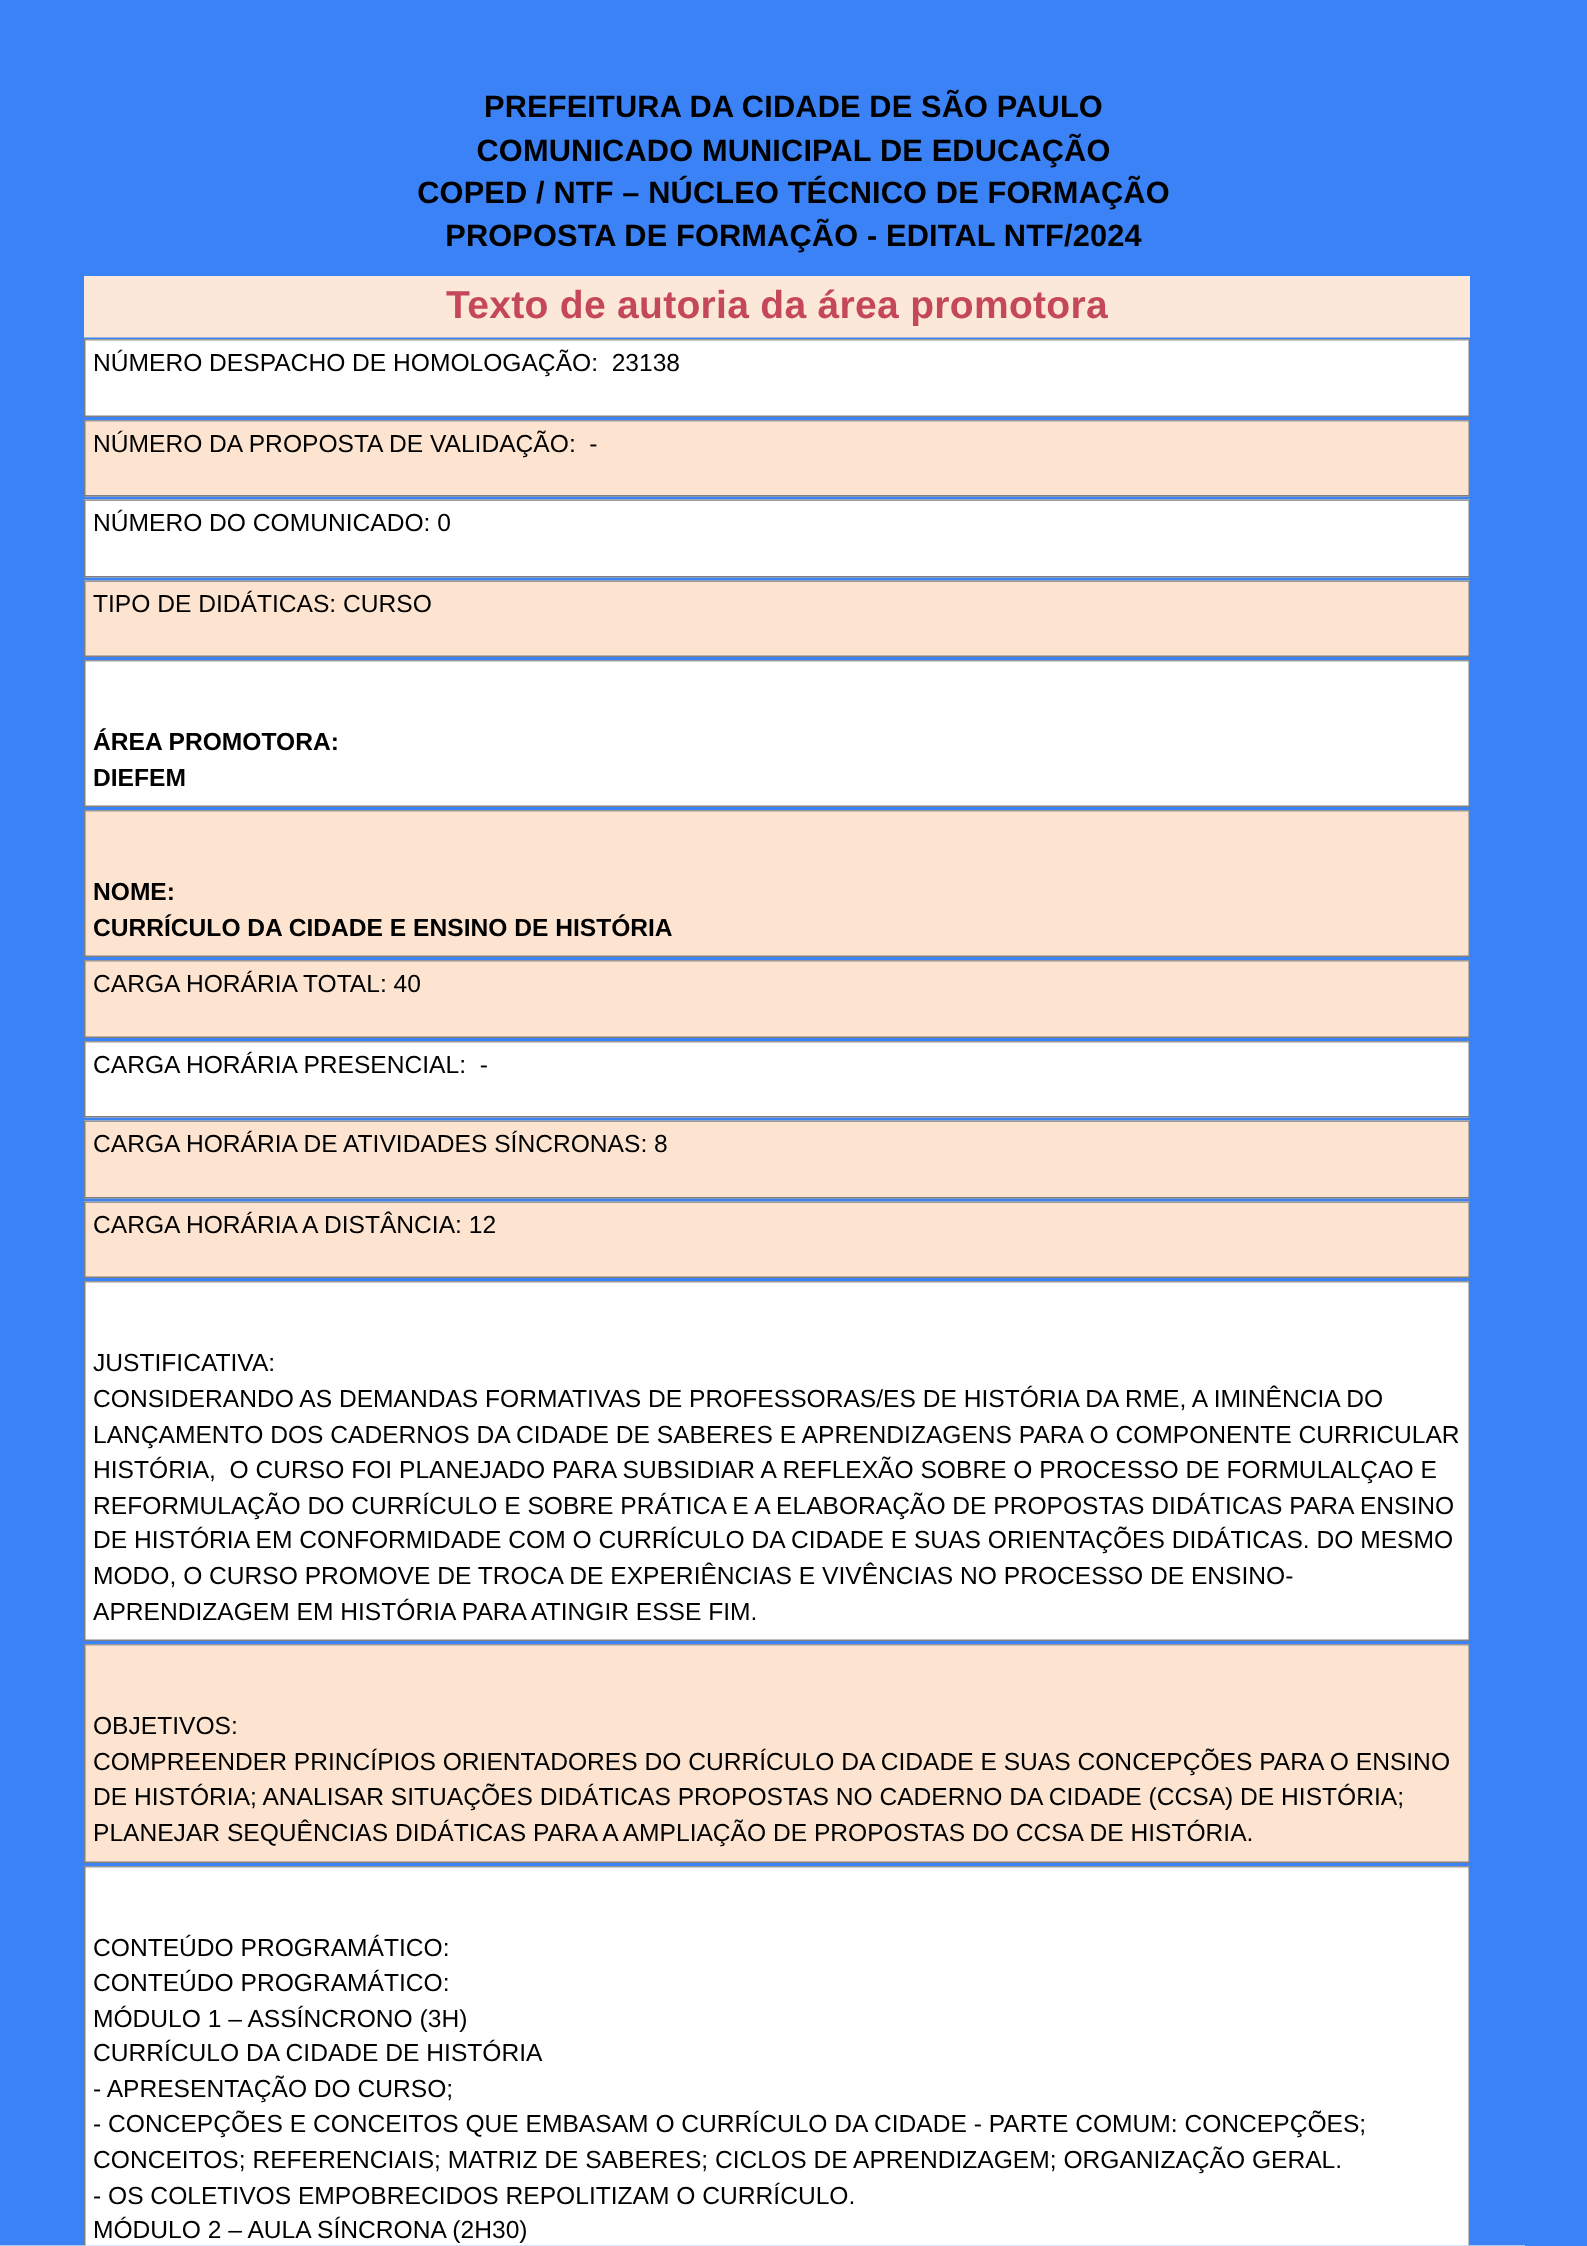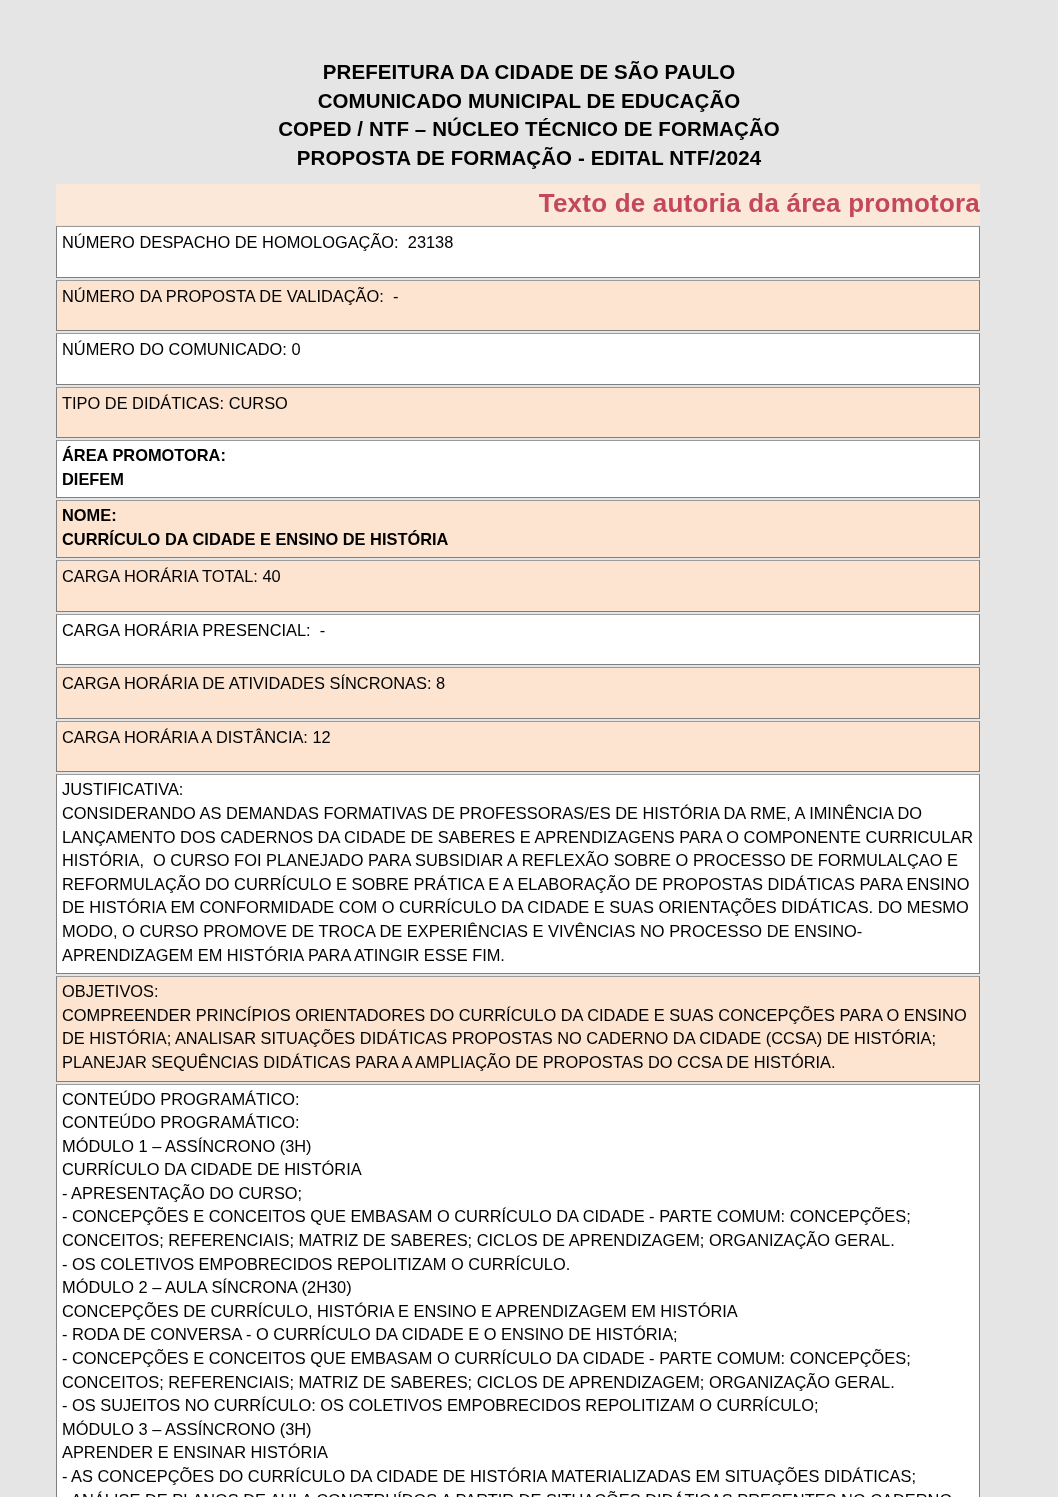--- a/index.html
+++ b/index.html
@@ -16,21 +16,21 @@
     color: #000000;
     -webkit-font-smoothing: antialiased;
   }
 
   .page {
     position: relative;
     width: 1058px;
     height: 1497px;
     box-sizing: border-box;
     padding: 0;
-    background: #e5e5e5;
+    background: #3b82f6;
   }
 
   
   .doc-header {
     padding-top: 58px;
     text-align: center;
   }
   .doc-header .hline {
     font-weight: bold;
     font-size: 20.5px;
@@ -77,40 +77,41 @@
   .row.bold .txt {
     font-weight: bold;
   }
 
   
   .banner {
     width: 924px;
     box-sizing: border-box;
     background: #fce8d8;
     border: none;
-    text-align: right;
+    text-align: center;
     padding: 3px 0 6px 0;
     margin-bottom: 1px;
   }
   .banner .btxt {
     font-weight: bold;
     font-size: 26px;
     line-height: 32px;
     color: #c4485a;
     letter-spacing: 0.2px;
   }
 
   
   .row.multi {
     line-height: 23.6px;
     padding: 3px 5px 6px 5px;
   }
 
   .row.block .txt {
     display: block;
+    margin-top: 40px;
   }
 
   
   .clip {
     max-height: 440px;
   }
 </style>
 </head>
 <body>
 

